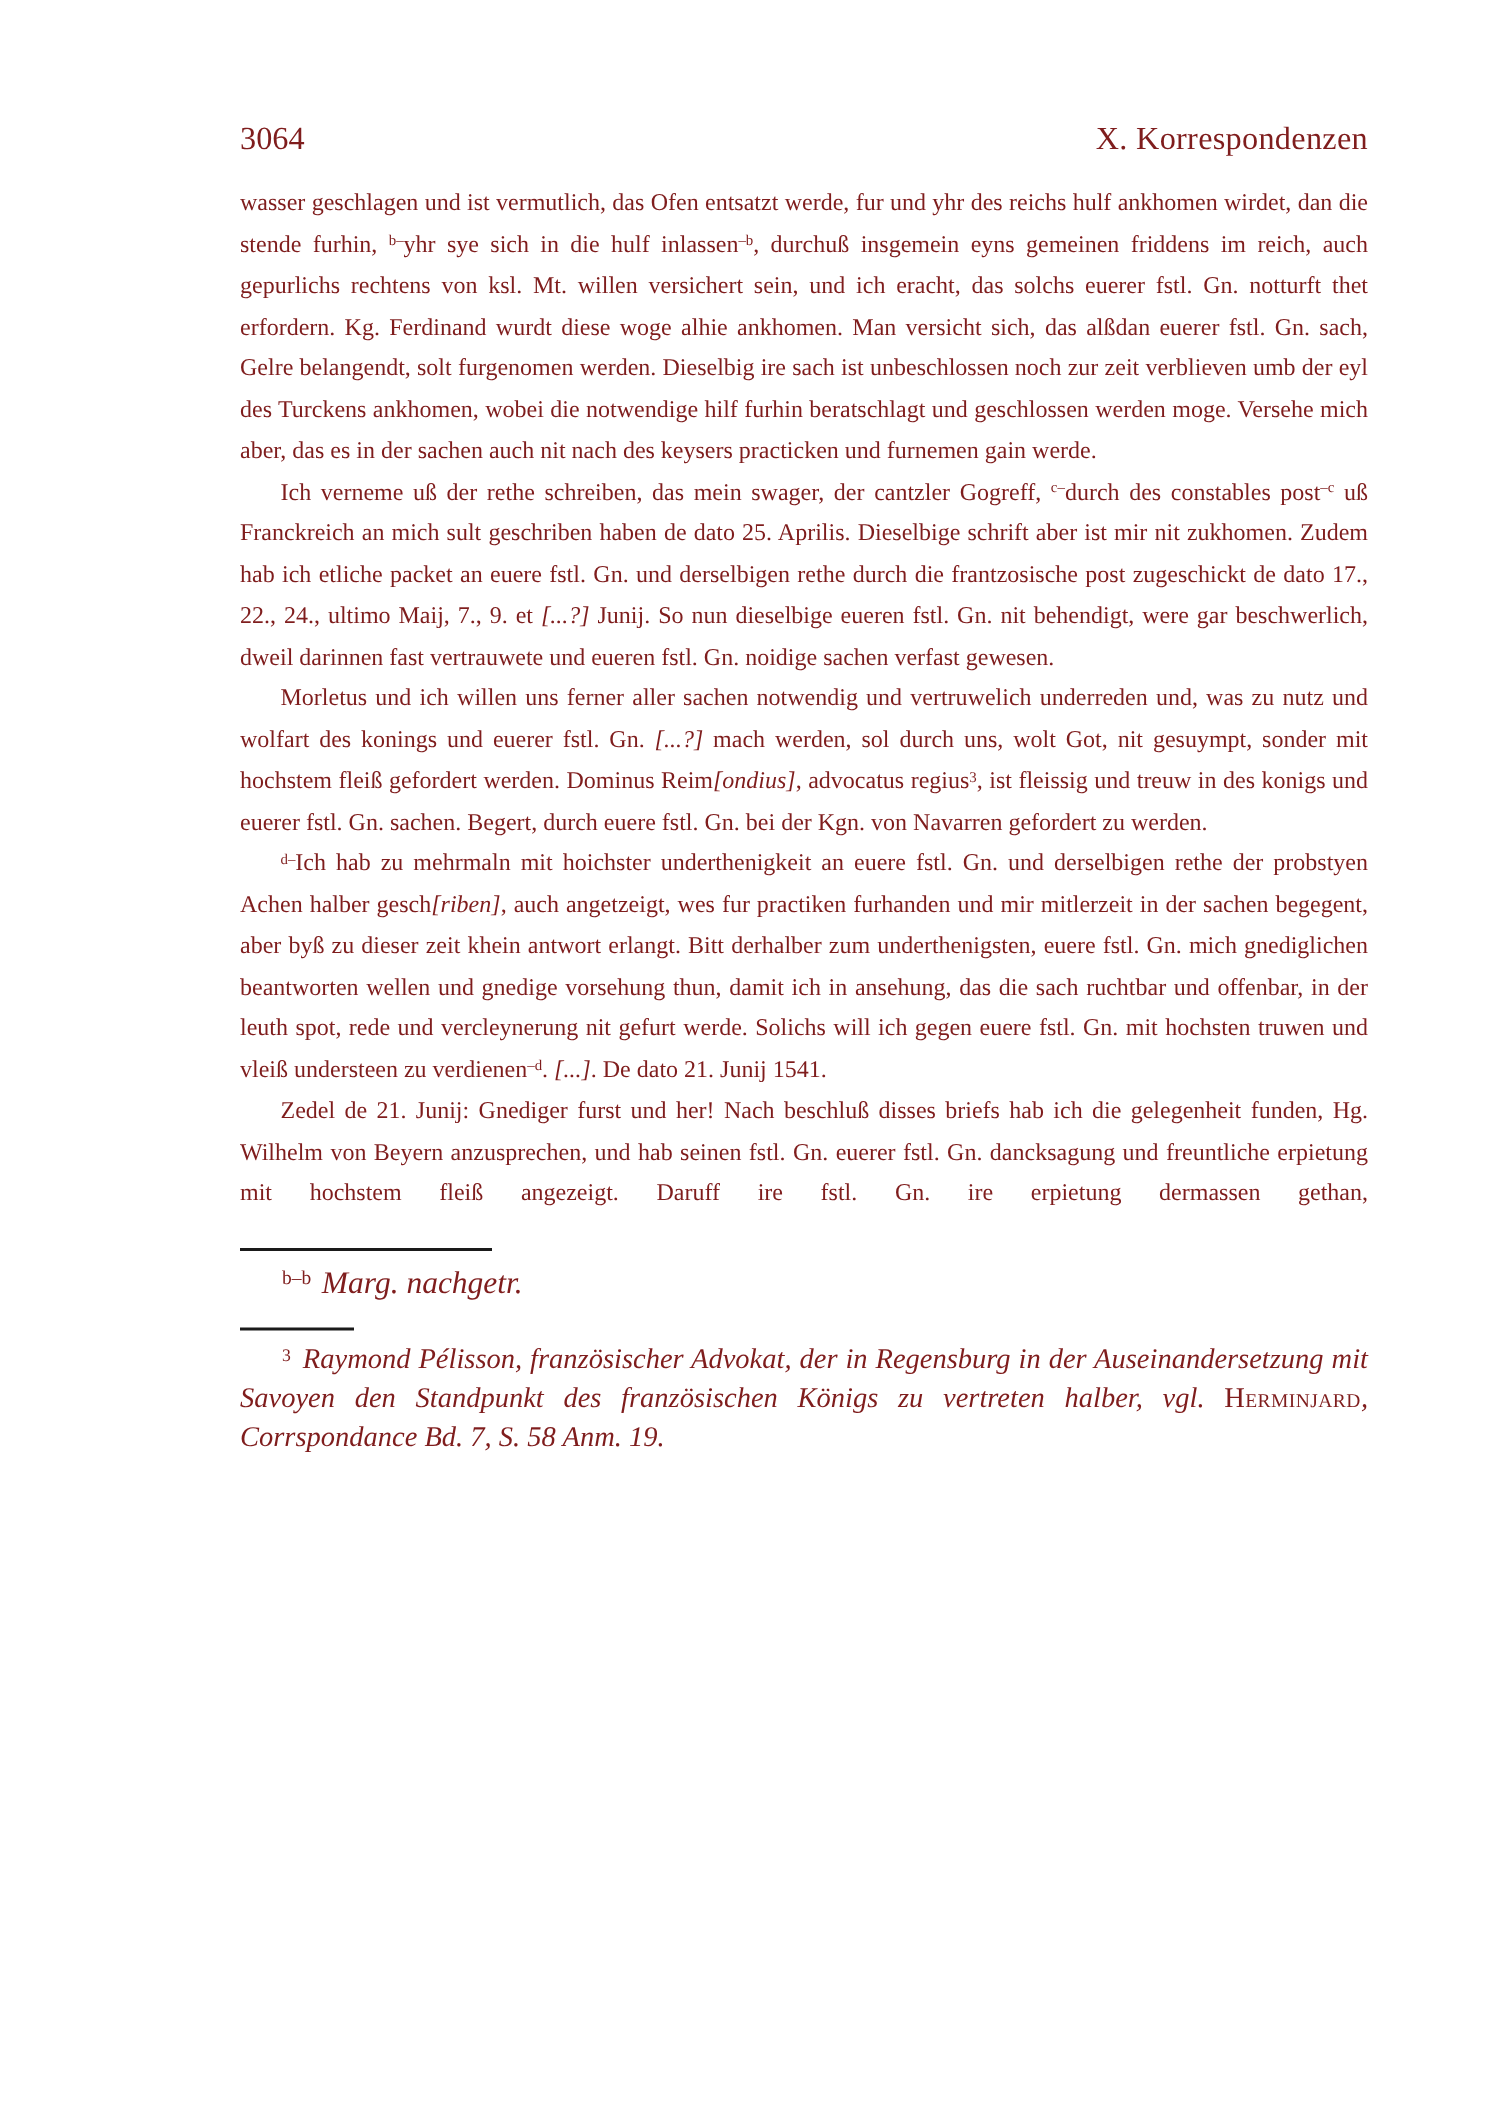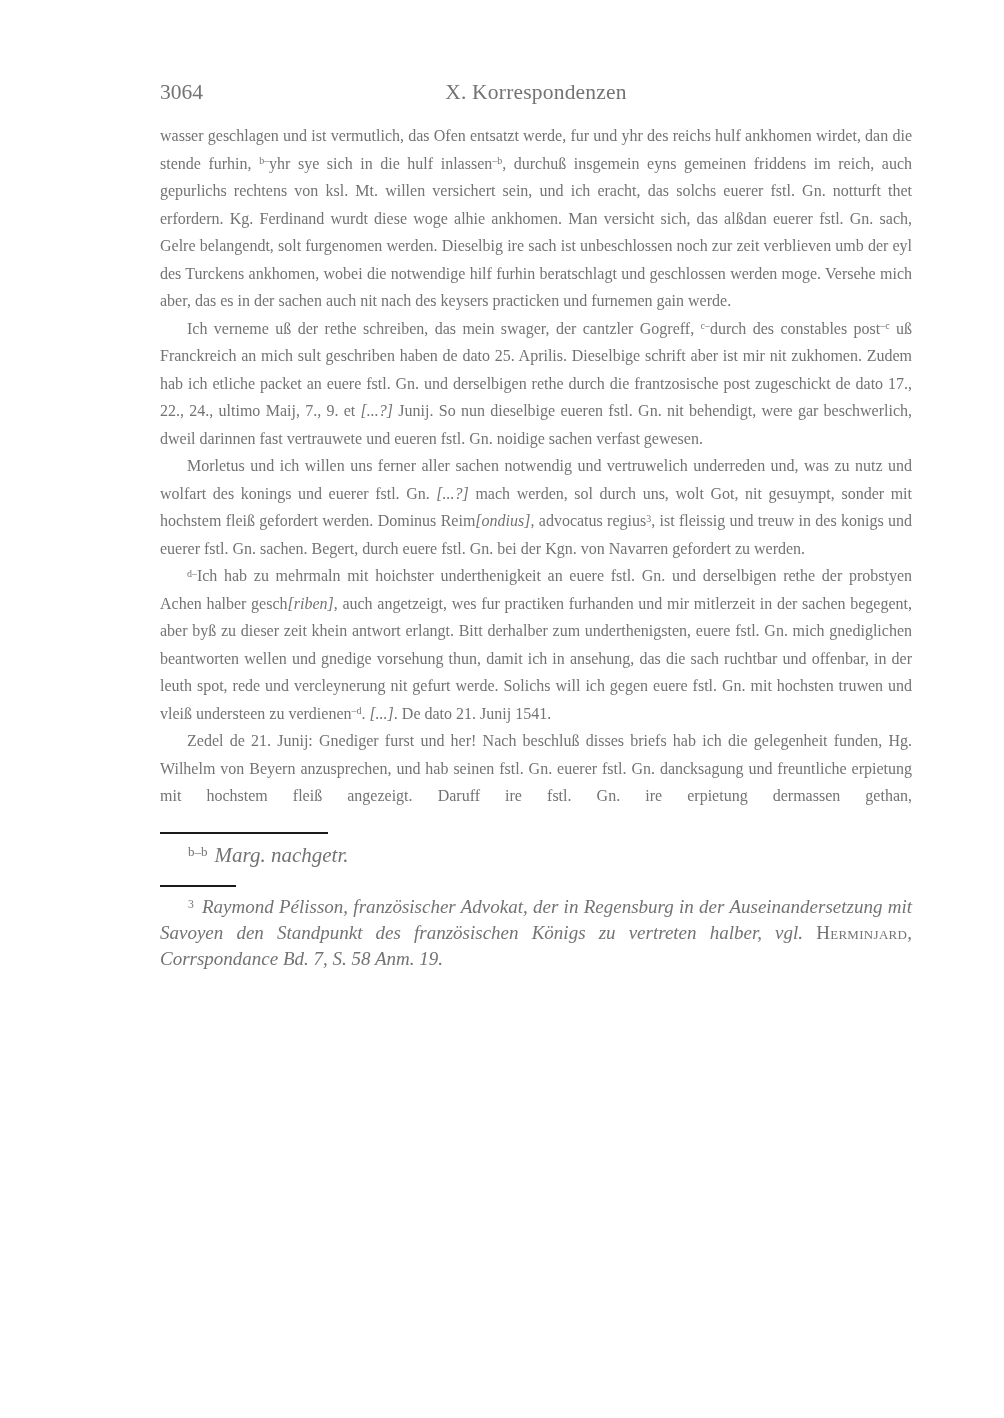--- a/index.html
+++ b/index.html
@@ -1,39 +1,39 @@
 <!DOCTYPE html>
 <html><head>
 <meta charset="utf-8">
 <style>
   html,body{margin:0;padding:0;background:#e8e8e8;}
   .page{
     position:relative;
     width:1004px;height:1418px;
     margin:0 auto;
     background:#ffffff;
-    color:#737373;
+    color:#7f1d1d;
     font-family:"Liberation Serif", serif;
     overflow:hidden;
   }
   .text-block{
     position:absolute;
     left:160px;top:80px;
     width:752px;
   }
   .page-header{
     position:relative;
     height:26px;
     font-size:21.5px;
   }
   .page-number{
     position:absolute;left:0;top:0;
   }
   .running-title{
-    text-align:center;
+    text-align:right;
     letter-spacing:0.2px;
   }
   .body-text{
     margin-top:16px;
     font-size:16px;
     line-height:27.5px;
     text-align:justify;
   }
   .para{margin:0;}
   .para.indent{text-indent:27px;}

